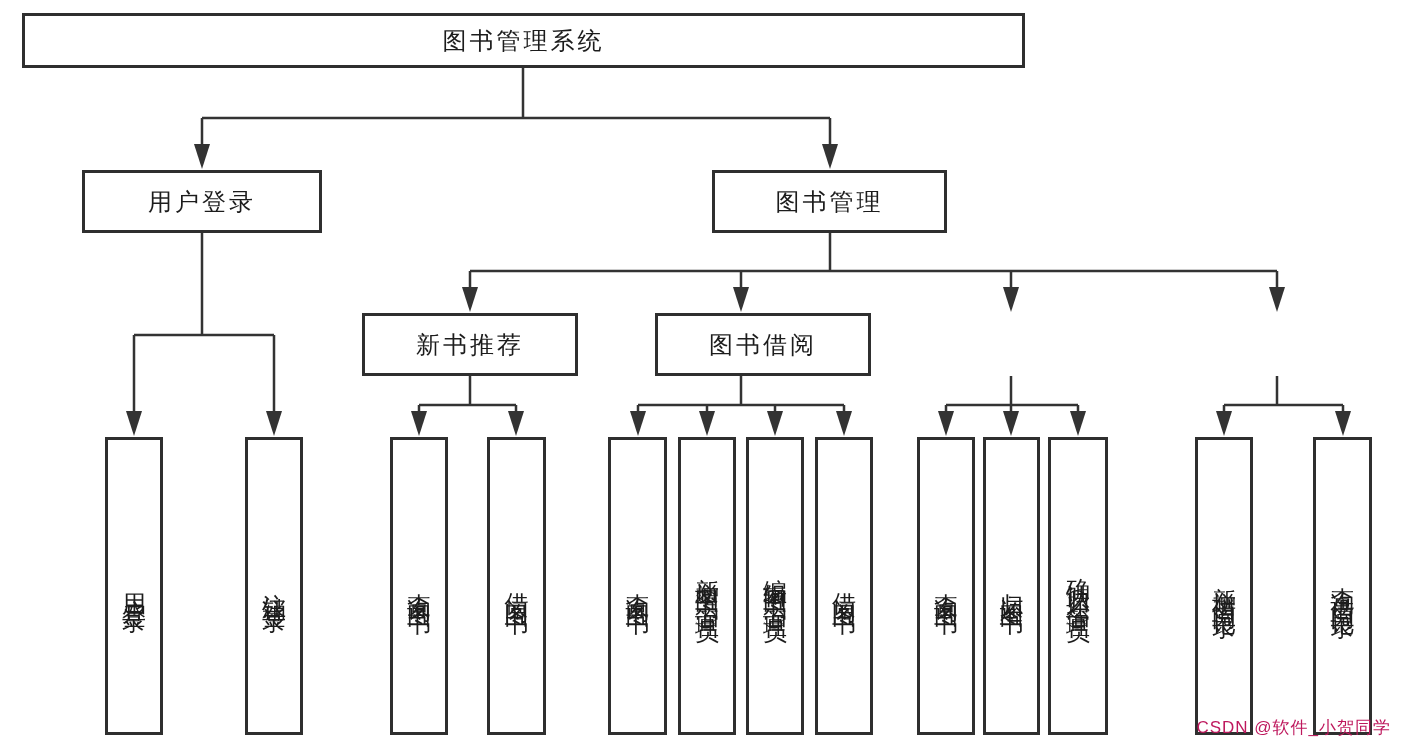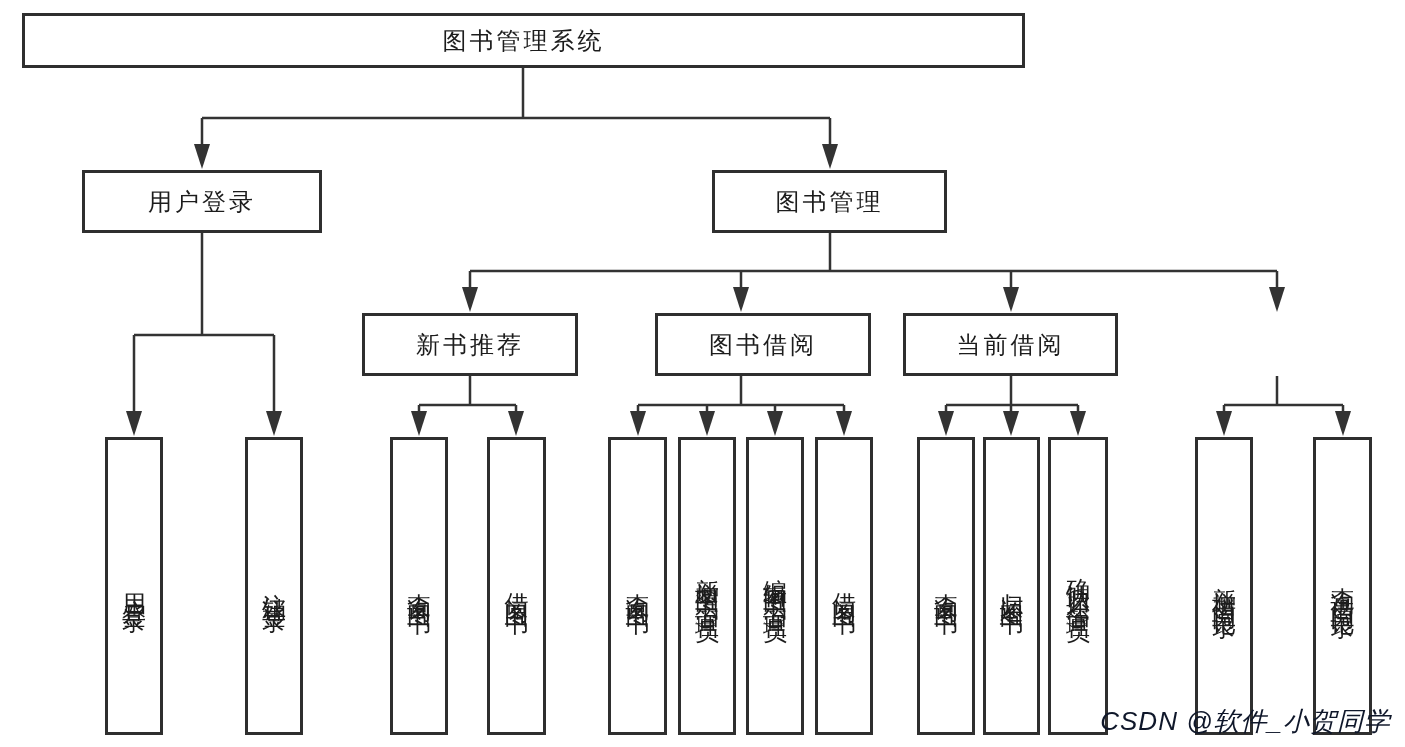--- a/index.html
+++ b/index.html
@@ -42,26 +42,25 @@
     text-orientation: mixed;
     font-size: 24px;
     letter-spacing: 6px;
     line-height: 1;
     white-space: nowrap;
   }
   .watermark {
     position: absolute;
     right: 14px;
     bottom: 8px;
-    font-size: 26px;
+    font-size: 17px;
     letter-spacing: 1px;
-    color: #0f172a;
+    color: #be185d;
     z-index: 5;
     white-space: nowrap;
-    font-style: italic;
   }
 </style>
 </head>
 <body>
 
 <div class="canvas">
 
   <svg class="connectors" width="1405" height="747" viewBox="0 0 1405 747">
     <g stroke="#333333" stroke-width="2.5" fill="none">
       <path d="M523 68 V118 M202 118 H830 M202 118 V146 M830 118 V146"></path>
@@ -95,21 +94,20 @@
     </g>
   </svg>
 
   <div class="box hbox" style="left:22px; top:13px; width:1003px; height:55px;">图书管理系统</div>
 
   <div class="box hbox" style="left:82px; top:170px; width:240px; height:63px;">用户登录</div>
   <div class="box hbox" style="left:362px; top:313px; width:216px; height:63px;">新书推荐</div>
 
   <div class="box hbox" style="left:712px; top:170px; width:235px; height:63px;">图书管理</div>
   <div class="box hbox" style="left:655px; top:313px; width:216px; height:63px;">图书借阅</div>
-  <div class="box hbox" style="left:903px; top:313px; width:215px; height:63px;">当前借阅</div>
 
   <div class="box vbox" style="left:105px; top:437px; width:58px; height:298px;">
     <span>用户登录</span>
   </div>
   <div class="box vbox" style="left:245px; top:437px; width:58px; height:298px;">
     <span>注销登录</span>
   </div>
 
   <div class="box vbox" style="left:390px; top:437px; width:58px; height:298px;">
     <span>查询图书</span>

